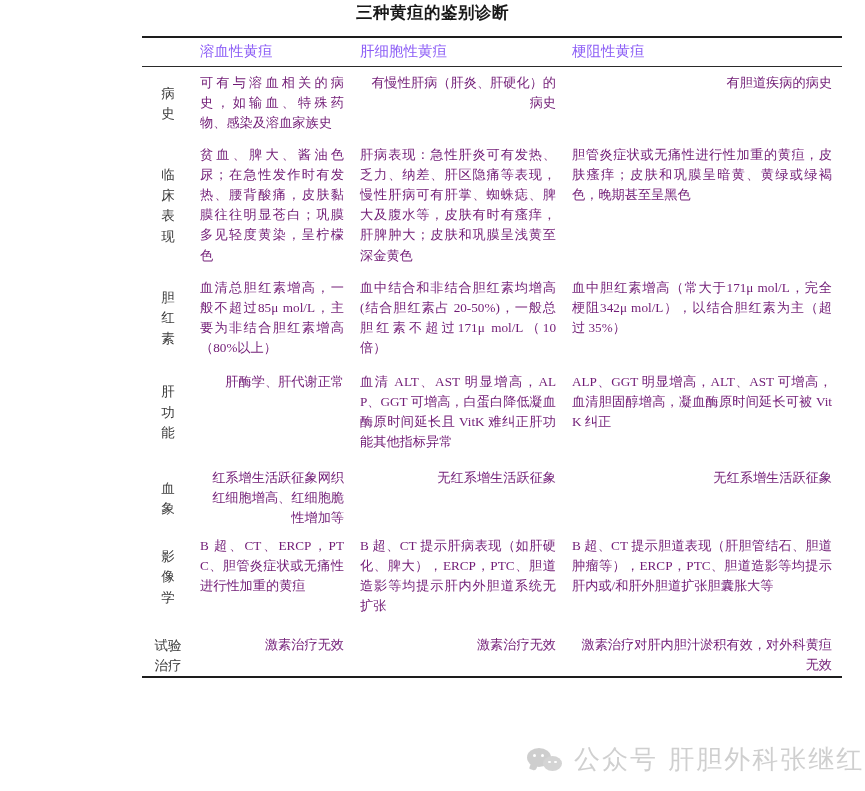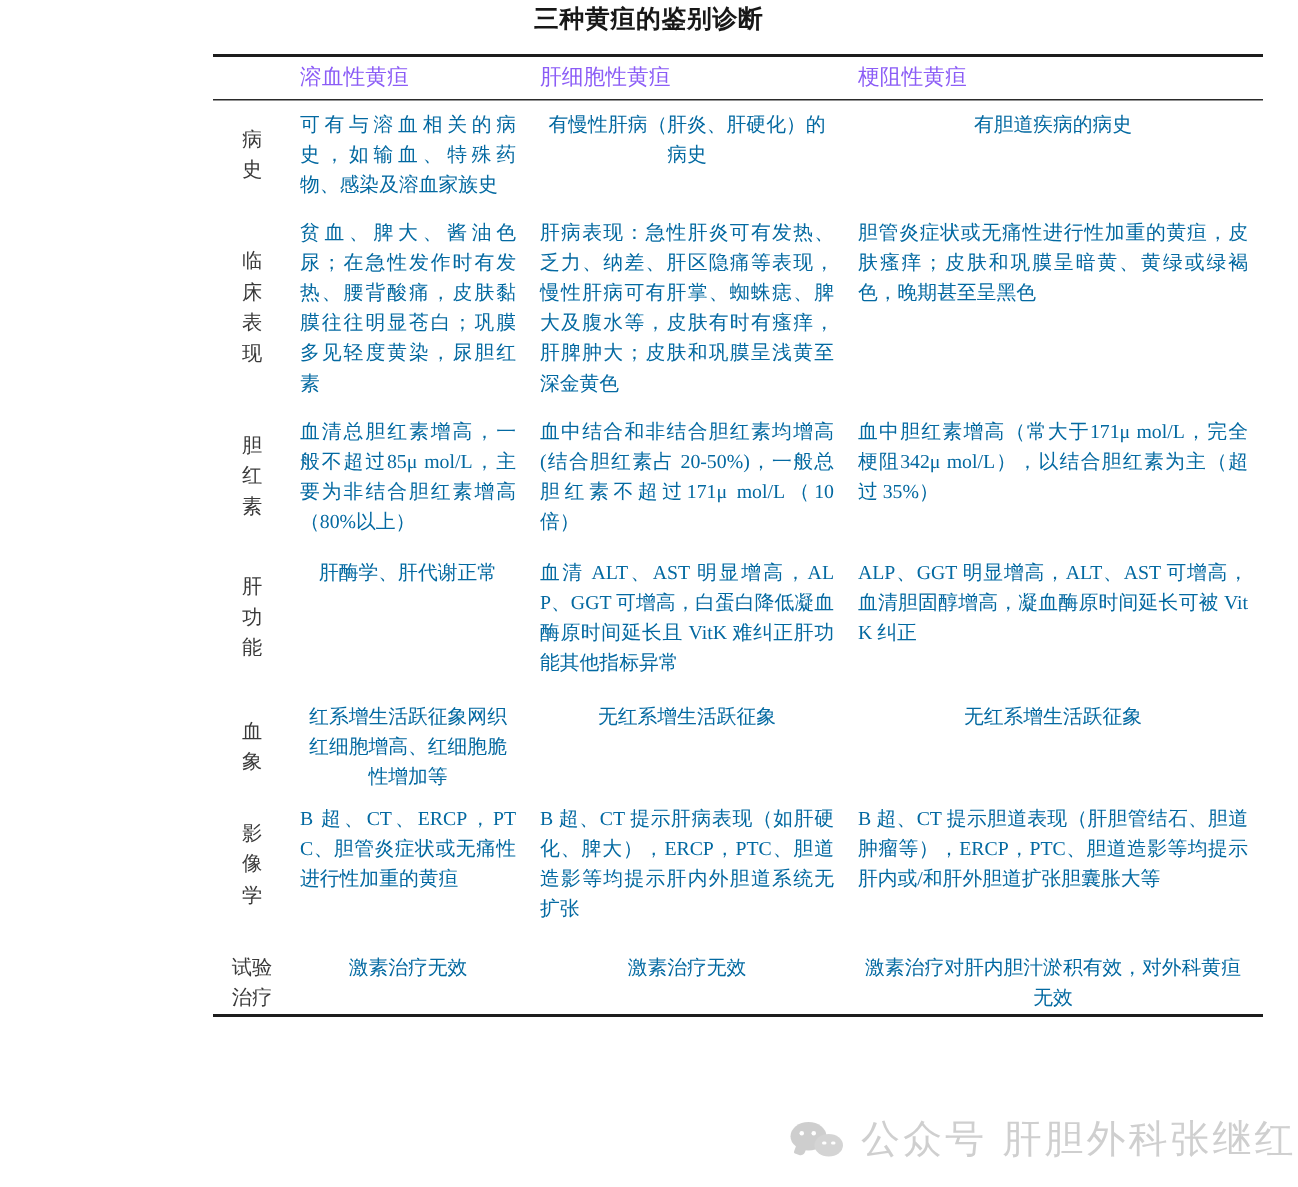--- a/index.html
+++ b/index.html
@@ -86,26 +86,26 @@
     font-family: "DejaVu Sans", "Liberation Sans", sans-serif;
   }
   td.row-label .stack-char { display: block; }
   td.row-label.inline-label { white-space: nowrap; letter-spacing: 0.5px; }
 
   td.cell {
     vertical-align: top;
     font-size: 13.2px;
     line-height: 1.52;
     padding: 2px 10px 2px 6px;
-    color: #0369a1;
+    color: #701a75;
     text-align: justify;
     text-justify: inter-ideograph;
     word-break: break-all;
   }
-  td.cell.j-off { text-align: center; }
+  td.cell.j-off { text-align: right; }
 
   
   tr.r-history  td { padding-top: 6px; padding-bottom: 6px; }
   tr.r-clinical td { padding-top: 6px; padding-bottom: 6px; }
   tr.r-bili     td { padding-top: 6px; padding-bottom: 6px; }
   tr.r-liver    td { padding-top: 8px; padding-bottom: 8px; }
   tr.r-blood    td { padding-top: 8px; padding-bottom: 6px; }
   tr.r-urine    td { padding-top: 2px; padding-bottom: 2px; }
   tr.r-imaging  td { padding-top: 2px; padding-bottom: 4px; }
   tr.r-trial    td { padding-top: 14px; padding-bottom: 0; }
@@ -196,21 +196,21 @@
           <td class="cell j-off">有胆道疾病的病史</td>
         </tr>
 
         <tr class="r-clinical">
           <td class="row-label">
             <span class="stack-char">临</span>
             <span class="stack-char">床</span>
             <span class="stack-char">表</span>
             <span class="stack-char">现</span>
           </td>
-          <td class="cell">贫血、脾大、酱油色尿；在急性发作时有发热、腰背酸痛，皮肤黏膜往往明显苍白；巩膜多见轻度黄染，尿胆红素</td>
+          <td class="cell">贫血、脾大、酱油色尿；在急性发作时有发热、腰背酸痛，皮肤黏膜往往明显苍白；巩膜多见轻度黄染，呈柠檬色</td>
           <td class="cell">肝病表现：急性肝炎可有发热、乏力、纳差、肝区隐痛等表现，慢性肝病可有肝掌、蜘蛛痣、脾大及腹水等，皮肤有时有瘙痒，肝脾肿大；皮肤和巩膜呈浅黄至深金黄色</td>
           <td class="cell">胆管炎症状或无痛性进行性加重的黄疸，皮肤瘙痒；皮肤和巩膜呈暗黄、黄绿或绿褐色，晚期甚至呈黑色</td>
         </tr>
 
         <tr class="r-bili">
           <td class="row-label">
             <span class="stack-char">胆</span>
             <span class="stack-char">红</span>
             <span class="stack-char">素</span>
           </td>

